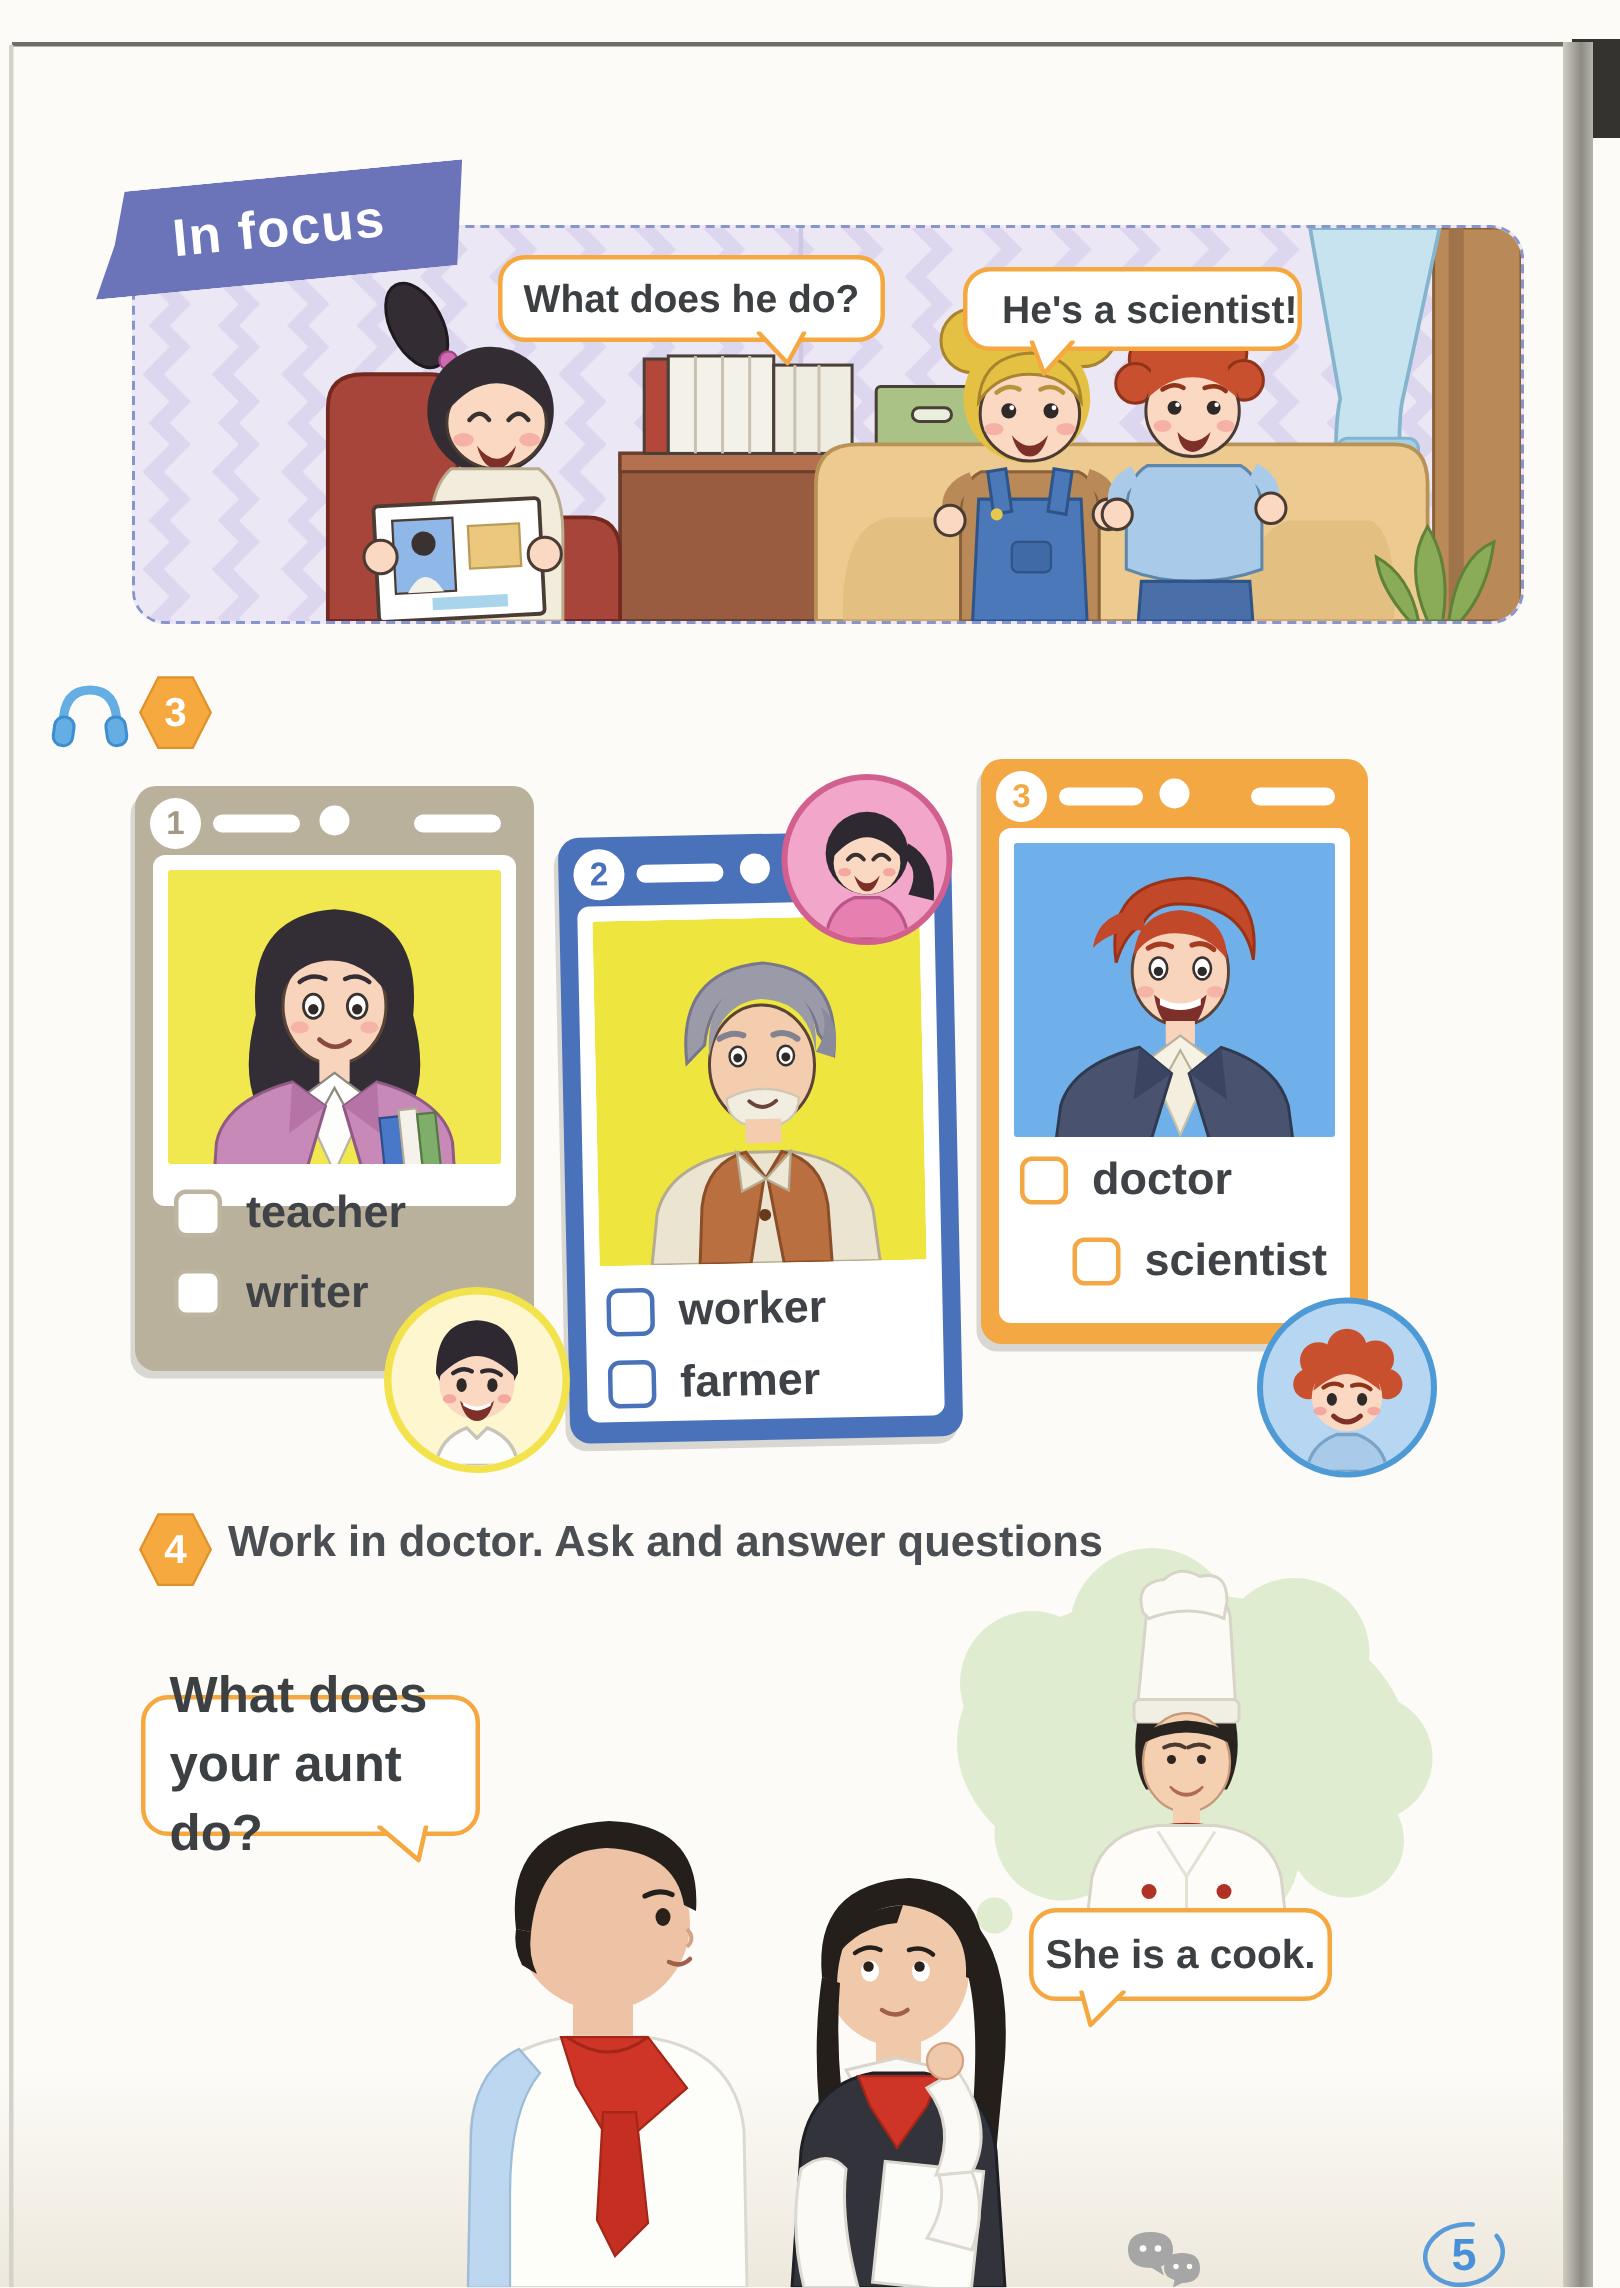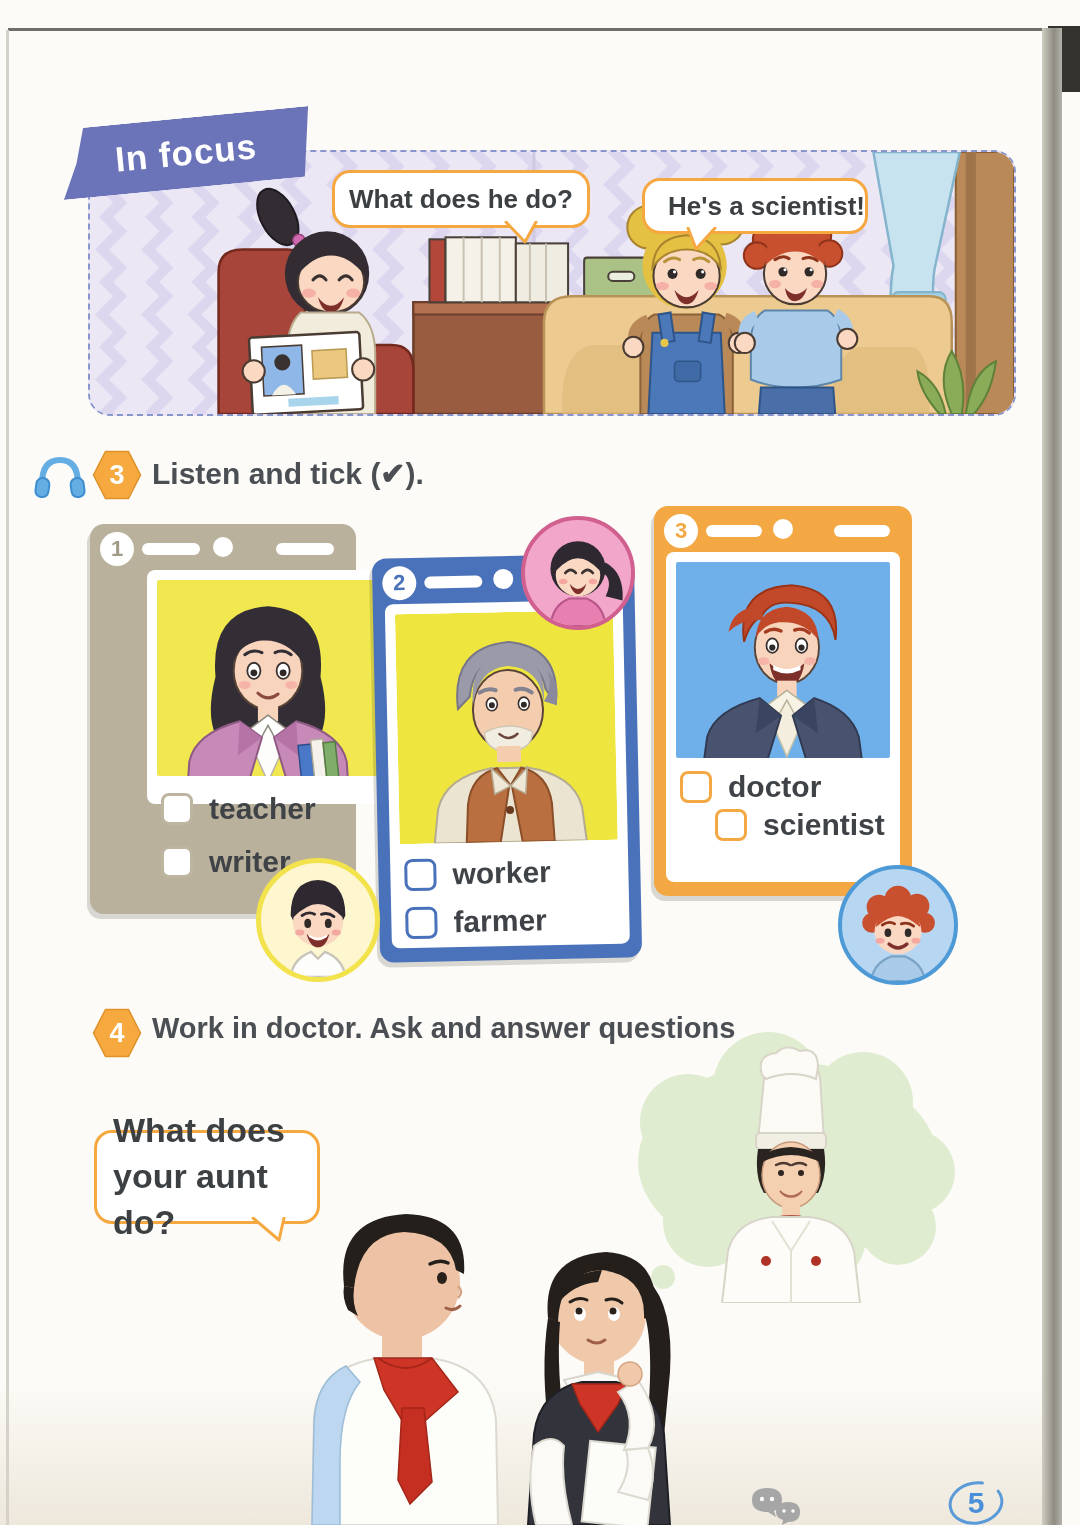--- a/index.html
+++ b/index.html
@@ -236,28 +236,27 @@
       <rect x="2" y="26" width="13" height="19" rx="6" fill="#64aee3" stroke="#3d8ed0" stroke-width="2" transform="rotate(8 8 35)"></rect>
       <rect x="37" y="26" width="13" height="19" rx="6" fill="#64aee3" stroke="#3d8ed0" stroke-width="2" transform="rotate(-8 44 35)"></rect>
     </svg>
   </div>
   <div class="abs hexbadge" style="left:92px;top:450px;">
     <svg viewBox="0 0 100 100">
         <polygon points="27,3 73,3 97,50 73,97 27,97 3,50" fill="#f5a93f" stroke="#e0922a" stroke-width="3"></polygon>
       </svg>
     <span>3</span>
   </div>
-  <div class="abs acttitle" style="left:152px;top:456px;">Listen and tick (✔).</div>
 
   <div class="abs card t1" style="left:90px;top:524px;width:266px;height:390px;">
     <div class="abs numcircle">1</div>
     <div class="abs slot" style="left:52px;width:58px;"></div>
     <div class="abs hole" style="left:123px;"></div>
     <div class="abs slot" style="left:186px;width:58px;"></div>
-    <div class="abs panel-white" style="width:242px;height:234px;margin-left:45px;">
+    <div class="abs panel-white" style="width:242px;height:234px;">
       <div class="abs portrait" style="width:222px;height:196px;">
         <svg viewBox="0 0 220 210" preserveAspectRatio="xMidYMin slice">
           <rect width="220" height="210" fill="#f0e84e"></rect>
           <path d="M58 96 Q52 30 110 26 Q168 30 162 96 Q176 150 148 172 L72 172 Q44 150 58 96 Z" fill="#332e36"></path>
           <ellipse cx="110" cy="90" rx="34" ry="38" fill="#f9d4bd" stroke="#5a4438" stroke-width="2"></ellipse>
           <path d="M76 80 Q78 46 110 44 Q144 46 145 82 Q128 58 104 60 Q84 62 76 80 Z" fill="#332e36"></path>
           <ellipse cx="96" cy="90" rx="6.5" ry="8" fill="#fff" stroke="#3a3230" stroke-width="1.8"></ellipse>
             <circle cx="96" cy="92" r="3.4" fill="#2f2a28"></circle>
           <ellipse cx="125" cy="90" rx="6.5" ry="8" fill="#fff" stroke="#3a3230" stroke-width="1.8"></ellipse>
             <circle cx="125" cy="92" r="3.4" fill="#2f2a28"></circle>
@@ -360,21 +359,21 @@
           <path d="M28 210 L32 180 Q40 152 86 140 L108 158 L92 210 Z" fill="#49536f" stroke="#303950" stroke-width="2"></path>
           <path d="M86 140 L108 158 L82 176 Z" fill="#3b4460"></path>
           <path d="M192 210 L188 180 Q180 152 142 140 L120 158 L136 210 Z" fill="#49536f" stroke="#303950" stroke-width="2"></path>
           <path d="M142 140 L120 158 L146 176 Z" fill="#3b4460"></path>
         </svg>
       </div>
       <div class="opt-row" style="top:218px;">
         <span class="cb"></span>
         <span class="opt-label">doctor</span>
       </div>
-      <div class="opt-row" style="top:256px;padding-left:35px;">
+      <div class="opt-row" style="top:272px;padding-left:35px;">
         <span class="cb"></span>
         <span class="opt-label">scientist</span>
       </div>
     </div>
   </div>
 
   <div class="abs avatar av-pink">
     <svg viewBox="0 0 100 100">
       <path d="M76 40 Q94 50 92 76 L76 72 Q84 56 72 48 Z" fill="#2e2930"></path>
       <circle cx="50" cy="46" r="26" fill="#2e2930"></circle>
@@ -519,20 +518,26 @@
       <path d="M150 226 Q160 250 150 278 L120 270 Q134 248 128 228 Z" fill="#fbfaf6" stroke="#dcd9d0" stroke-width="2"></path>
     </svg>
   </div>
 
   <div class="abs bubble q4">
     <span style="display:block;width:200px;">What does your aunt do?</span>
     <svg class="tail" style="right:30px;bottom:-22px;" width="38" height="26" viewBox="0 0 38 26">
       <path d="M4 1 L30 23 L35 1" fill="#fff" stroke="#f5a83f" stroke-width="3" stroke-linejoin="round" stroke-linecap="round"></path>
     </svg>
   </div>
+  <div class="abs bubble a4">
+    <span>She is a cook.</span>
+    <svg class="tail" style="left:28px;bottom:-22px;" width="38" height="26" viewBox="0 0 38 26">
+      <path d="M4 1 L10 23 L32 1" fill="#fff" stroke="#f5a83f" stroke-width="3" stroke-linejoin="round" stroke-linecap="round"></path>
+    </svg>
+  </div>
 
   <div class="abs wechat">
     <svg viewBox="0 0 54 42">
       <g fill="#a6a6a6">
         <path d="M2 16 Q2 4 17 4 Q32 4 32 16 Q32 24 24 27 L26 33 L18 28 Q2 28 2 16 Z"></path>
         <path d="M26 28 Q26 18 38 18 Q50 18 50 28 Q50 38 38 38 L32 41 L33 36 Q26 34 26 28 Z"></path>
       </g>
       <g fill="#fcfbf7">
         <circle cx="12" cy="15" r="2.2"></circle>
           <circle cx="22" cy="15" r="2.2"></circle>

